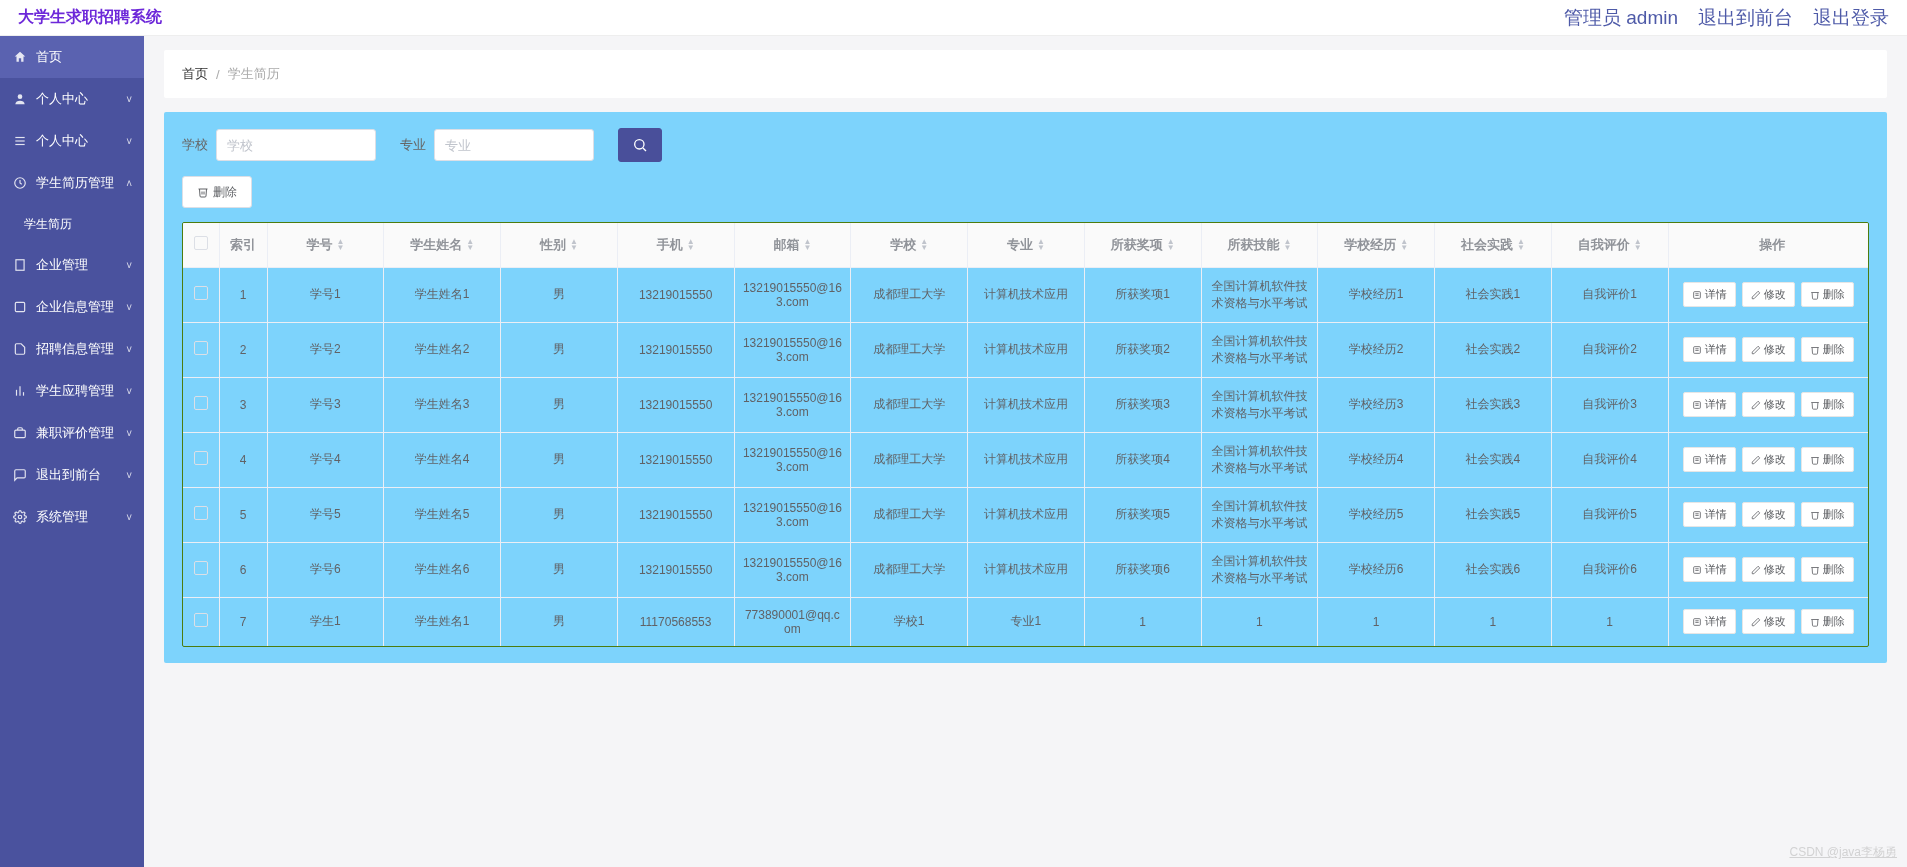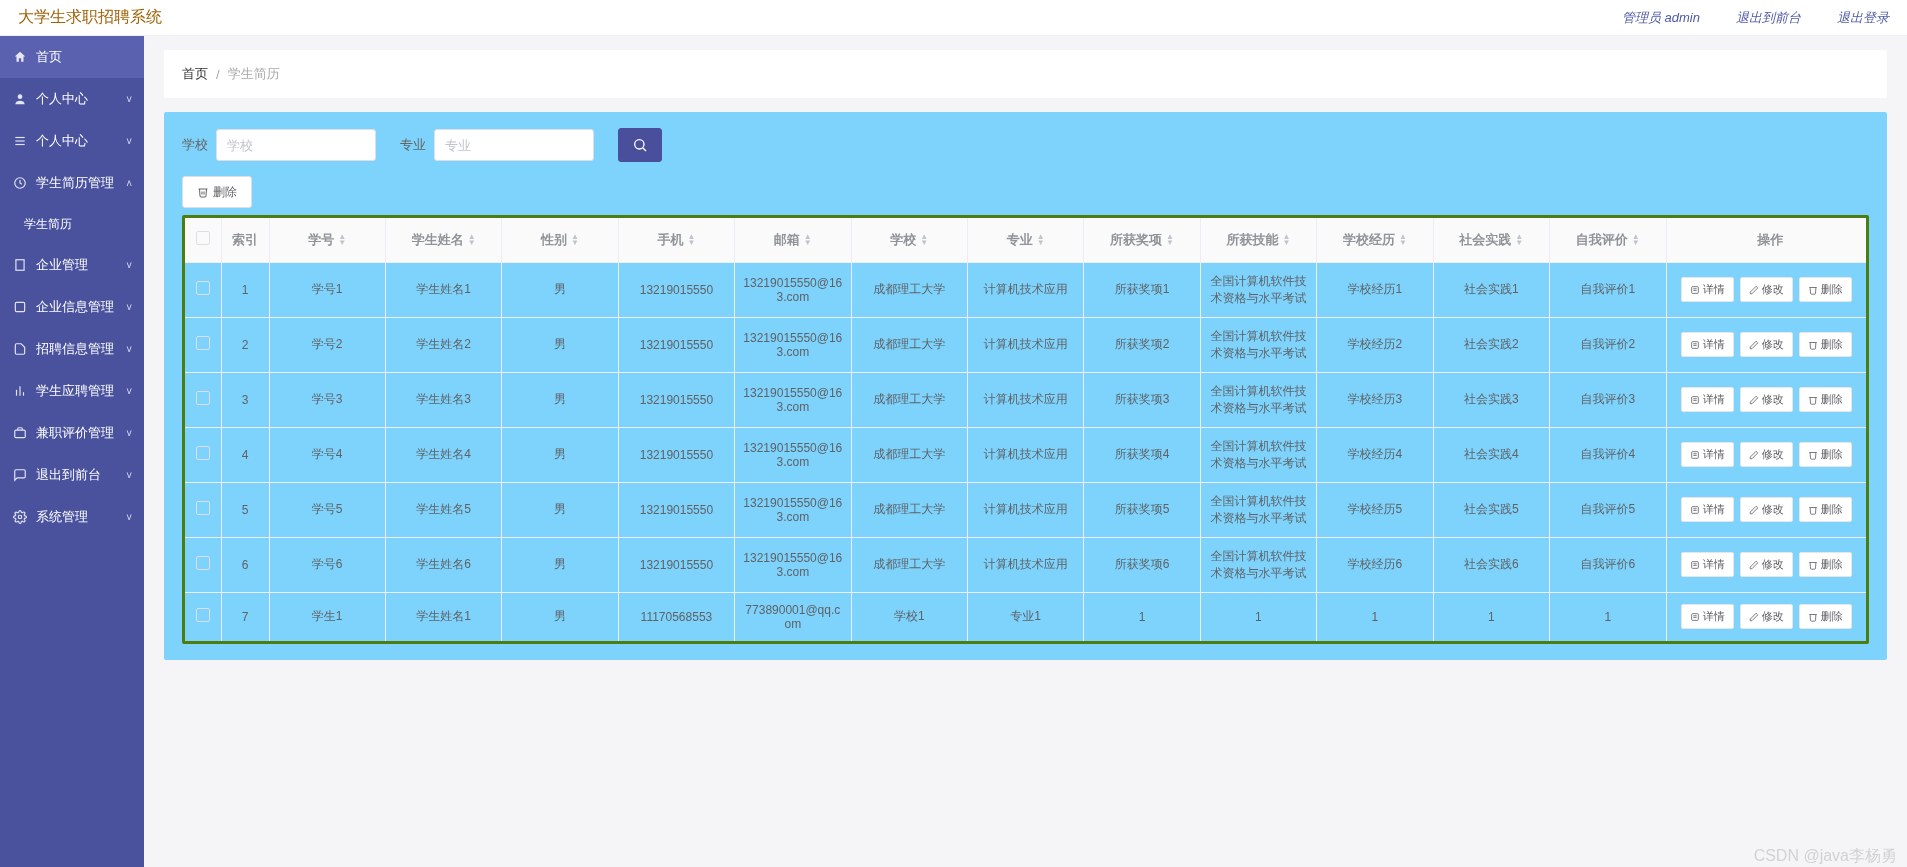--- a/index.html
+++ b/index.html
@@ -1,21 +1,21 @@
 <!DOCTYPE html>
 <html><head>
 <meta charset="utf-8">
 <style>
 * { margin: 0; padding: 0; box-sizing: border-box; }
 body { font-family: -apple-system, BlinkMacSystemFont, "Segoe UI", "Microsoft YaHei", sans-serif; font-size: 13px; color: #606266; background: #f5f5f7; }
 .app { display: flex; flex-direction: column; height: 100vh; }
 .topbar { height: 36px; background: #fff; display: flex; align-items: center; padding: 0 18px; border-bottom: 1px solid #eee; }
-.topbar .title { font-size: 16px; font-weight: normal; color: #a16207; }
+.topbar .title { font-size: 16px; font-weight: bold; color: #6d28d9; }
 .topbar .spacer { flex: 1; }
-.topbar .link { color: #4e5aa8; font-size: 13px; margin-left: 36px; cursor: pointer; font-style: italic; }
+.topbar .link { color: #4e5aa8; font-size: 19px; margin-left: 20px; cursor: pointer; }
 .main { flex: 1; display: flex; overflow: hidden; }
 .sidebar { width: 144px; background: #4a529e; color: #fff; overflow-y: auto; font-size: 13px; }
 .sidebar .item { display: flex; align-items: center; height: 42px; padding: 0 12px; cursor: pointer; position: relative; }
 .sidebar .item.home { background: #5a62b0; }
 .sidebar .item .icon { width: 16px; margin-right: 8px; opacity: .85; display: inline-flex; align-items: center; justify-content: center; }
 .sidebar .item .label { flex: 1; }
 .sidebar .item .chevron { font-size: 10px; opacity: .8; }
 .sidebar .subitem { padding-left: 24px; height: 40px; display: flex; align-items: center; cursor: pointer; background: #4a529e; font-size: 12px; }
 .content { flex: 1; overflow: auto; padding: 0 0 20px 0; }
 .breadcrumb-row { background: #fff; margin: 14px 20px 0 20px; height: 48px; display: flex; align-items: center; padding: 0 18px; border-radius: 2px; }
@@ -24,36 +24,36 @@
 .breadcrumb-row .bc.active { color: #aaa; }
 .panel { background: #7dd3fc; margin: 14px 20px 0 20px; border-radius: 2px; padding: 16px 0; }
 .filters { display: flex; align-items: center; padding: 0 18px 14px 18px; }
 .filters label { margin-right: 8px; font-size: 13px; color: #666; }
 .filters input { height: 32px; padding: 0 10px; border: 1px solid #dcdfe6; border-radius: 3px; font-size: 13px; width: 160px; margin-right: 24px; color: #606266; }
 .filters input::placeholder { color: #c0c4cc; }
 .search-btn { width: 44px; height: 34px; background: #494f9a; border: 1px solid #494f9a; color: #fff; border-radius: 3px; display: inline-flex; align-items: center; justify-content: center; cursor: pointer; }
 .search-btn svg { width: 16px; height: 16px; }
 .del-btn { margin: 0 18px; height: 32px; padding: 0 14px; border: 1px solid #dcdfe6; background: #fff; border-radius: 3px; cursor: pointer; display: inline-flex; align-items: center; font-size: 12px; color: #606266; }
 .del-btn svg { width: 12px; height: 12px; margin-right: 4px; }
-.table-wrap { margin: 7px 18px 0 18px; border: 3px solid #4d7c0f; border-radius: 2px; overflow: hidden; }
+.table-wrap { margin: 14px 18px 0 18px; border: 1px solid #4d7c0f; border-radius: 2px; overflow: hidden; }
 table { width: 100%; border-collapse: collapse; table-layout: fixed; }
 th, td { border-bottom: 1px solid #ebeef5; border-right: 1px solid #ebeef5; padding: 10px 8px; text-align: center; font-size: 12px; color: #606266; word-break: break-all; }
 th { background: #fafafa; font-weight: bold; color: #909399; height: 44px; font-size: 13px; }
 th:last-child, td:last-child { border-right: none; }
 tr:last-child td { border-bottom: none; }
 .sort-icons { display: inline-flex; flex-direction: column; margin-left: 4px; vertical-align: middle; line-height: 6px; }
 .sort-icons span { font-size: 8px; color: #c0c4cc; }
 .checkbox { width: 14px; height: 14px; border: 1px solid #dcdfe6; border-radius: 2px; display: inline-block; cursor: pointer; }
 .row-actions { display: flex; gap: 6px; justify-content: center; flex-wrap: wrap; }
 .action-btn { border: 1px solid #e6e6e6; background: #fff; padding: 4px 8px; border-radius: 2px; font-size: 11px; cursor: pointer; display: inline-flex; align-items: center; color: #606266; }
 .action-btn svg { width: 10px; height: 10px; margin-right: 3px; }
 .col-check { width: 36px; }
 .col-idx { width: 48px; }
 .col-op { width: 200px; padding-left: 16px; }
-.watermark { position: fixed; right: 10px; bottom: 0; font-size: 16px; color: #bbb; opacity: .6; pointer-events: none; }
+.watermark { position: fixed; right: 10px; bottom: 6px; font-size: 12px; color: #bbb; opacity: .6; pointer-events: none; text-decoration: underline; }
 </style>
 </head>
 <body>
 
 <div class="app">
   <div class="topbar">
     <div class="title">大学生求职招聘系统</div>
     <div class="spacer"></div>
     <a class="link">管理员 admin</a>
     <a class="link">退出到前台</a>

